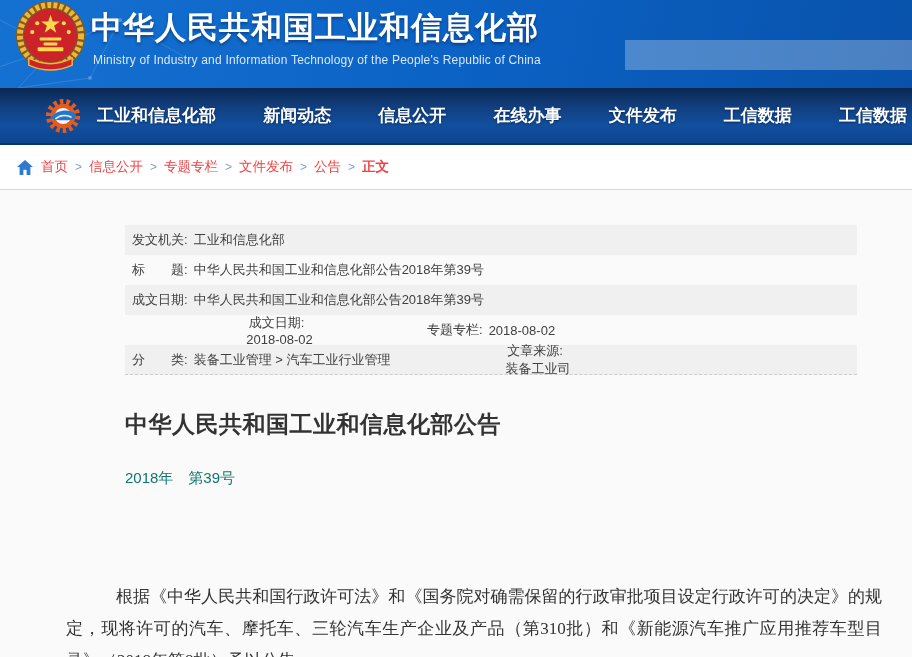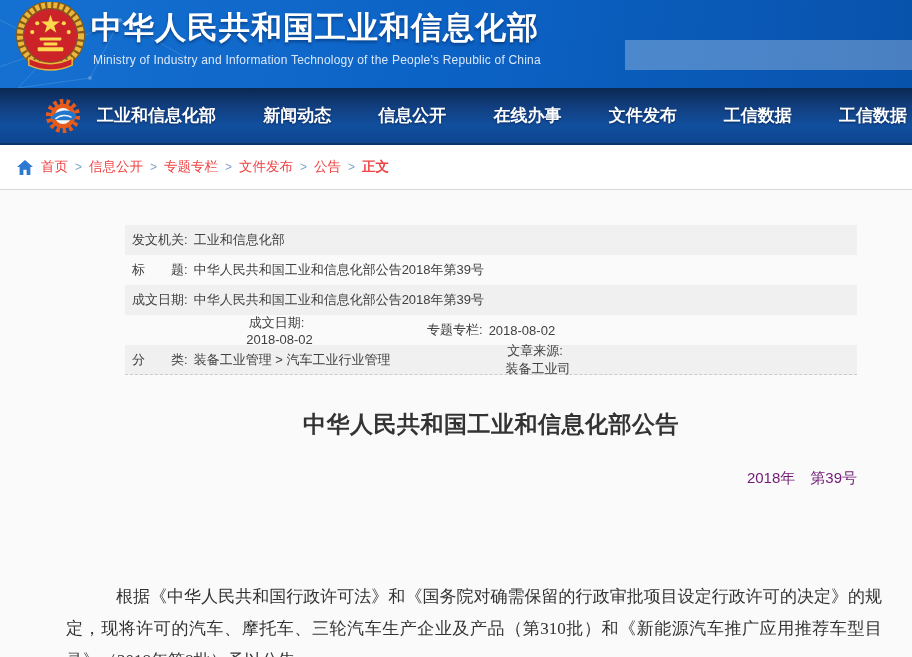--- a/index.html
+++ b/index.html
@@ -68,26 +68,26 @@
   .meta-table { width: 732px; margin: 35px 0 0 125px; font-size: 13px; color: #404040; }
   .meta-row { display: flex; height: 30px; align-items: center; padding-left: 7px; }
   .meta-row.gray { background: #f0f0f0; }
   .meta-row.dashed { border-bottom: 1px dashed #cccccc; }
   .meta-cell { display: flex; align-items: center; }
   .meta-cell.c0-split { width: 295px; flex-direction: column; }
   .meta-label { white-space: pre; margin-right: 6px; }
   .meta-value { white-space: pre; }
 
   .doc-title {
-    width: 732px; margin: 34px 0 0 125px; text-align: center;
+    width: 732px; margin: 34px 0 0 125px; 
     font-size: 23px; font-weight: bold; color: #333333; letter-spacing: 0.5px;
   }
   .doc-issue {
-    width: 732px; margin: 29px 0 0 125px; text-align: right;
-    font-size: 15px; color: #701a75; white-space: pre;
+    width: 732px; margin: 29px 0 0 125px; text-align: left;
+    font-size: 15px; color: #0f766e; white-space: pre;
   }
   .doc-body {
     margin: 93px 30px 0 66px;
     font-family: "Liberation Serif", "DejaVu Serif", serif;
     font-size: 17px; line-height: 32px; color: #333333;
     text-indent: 50px; text-align: justify;
   }
 </style>
 </head>
 <body>

